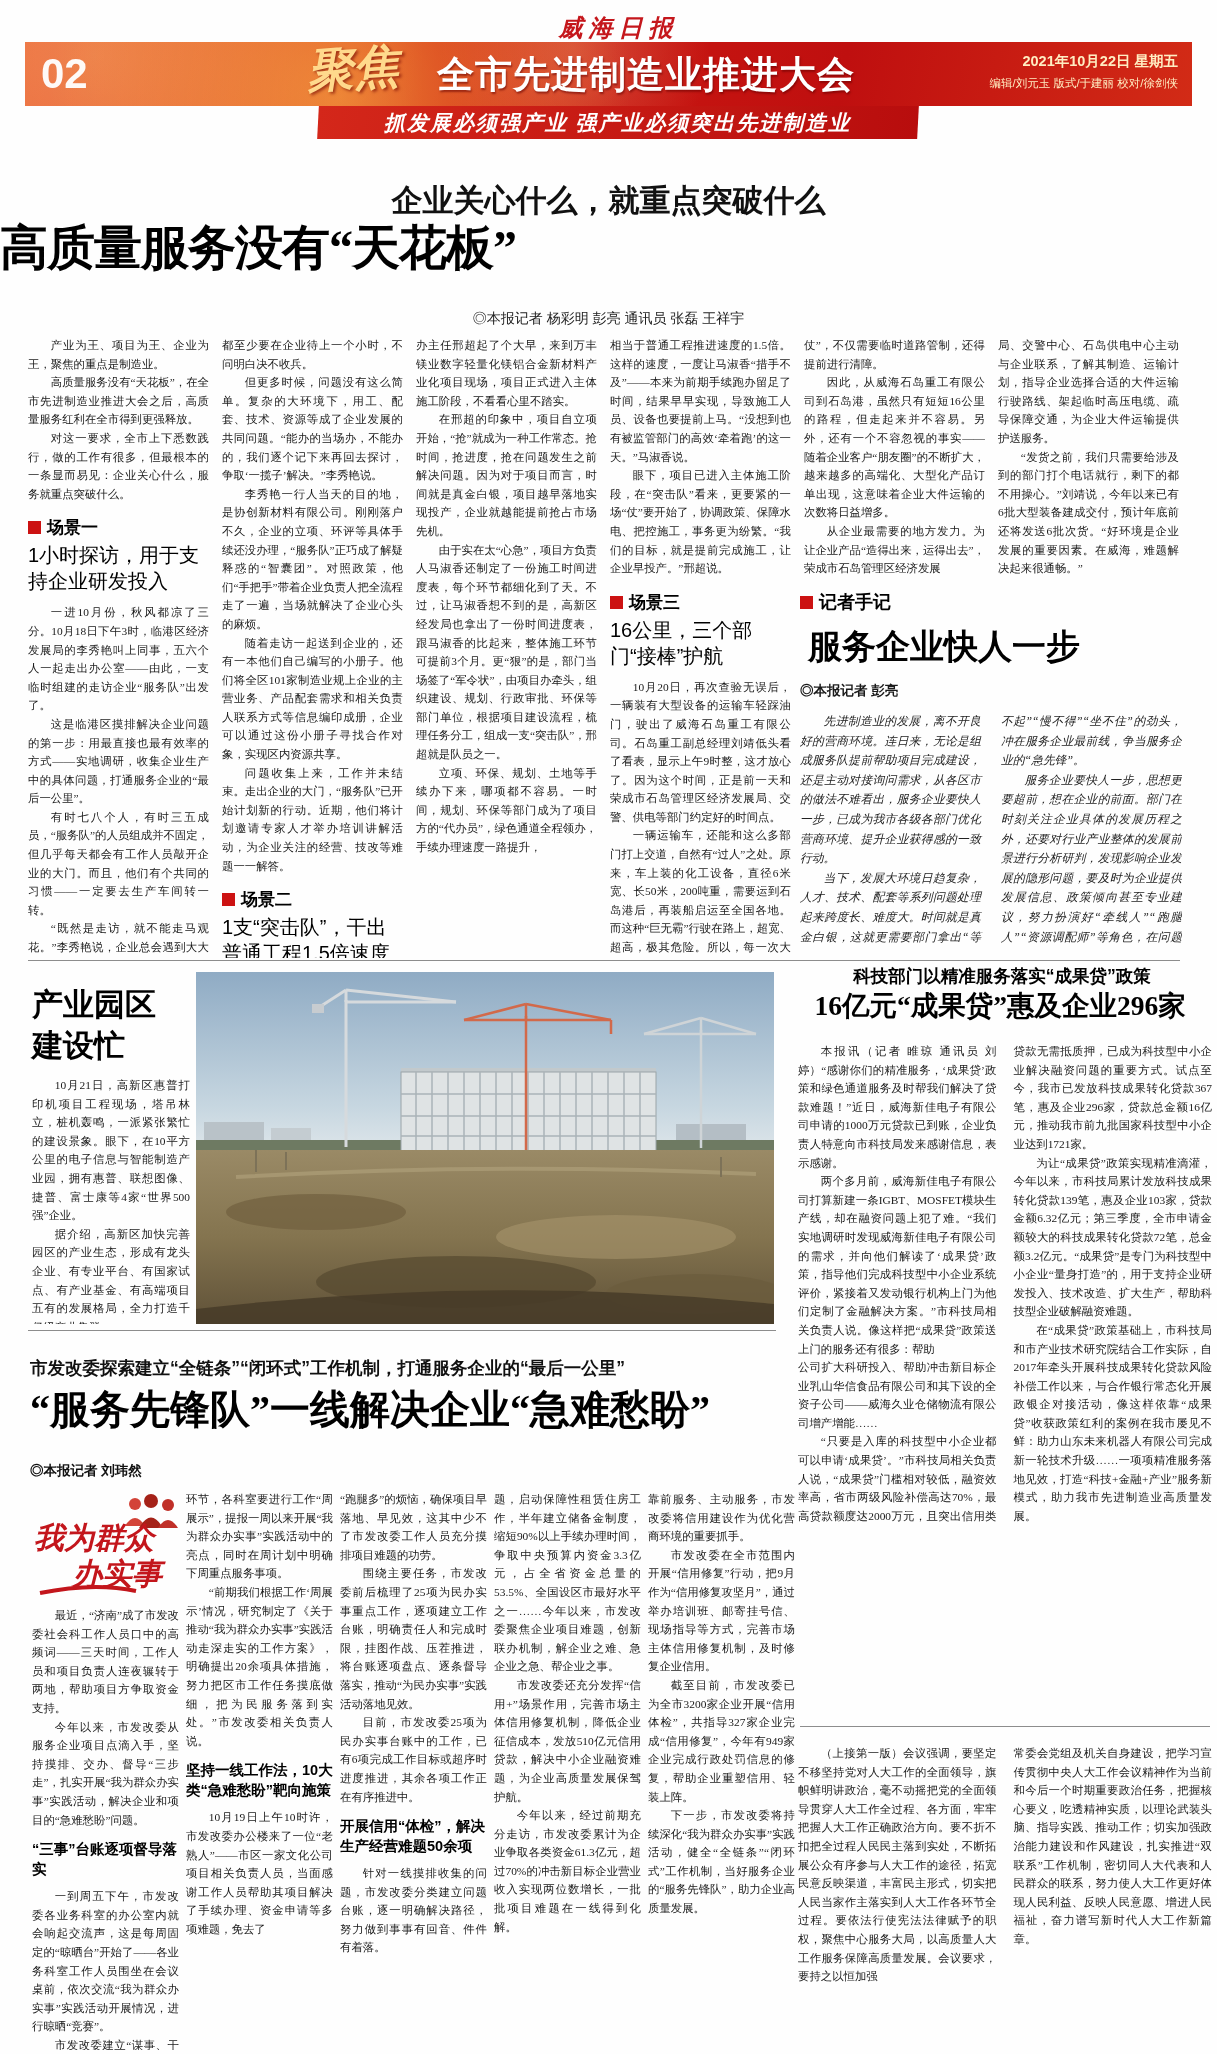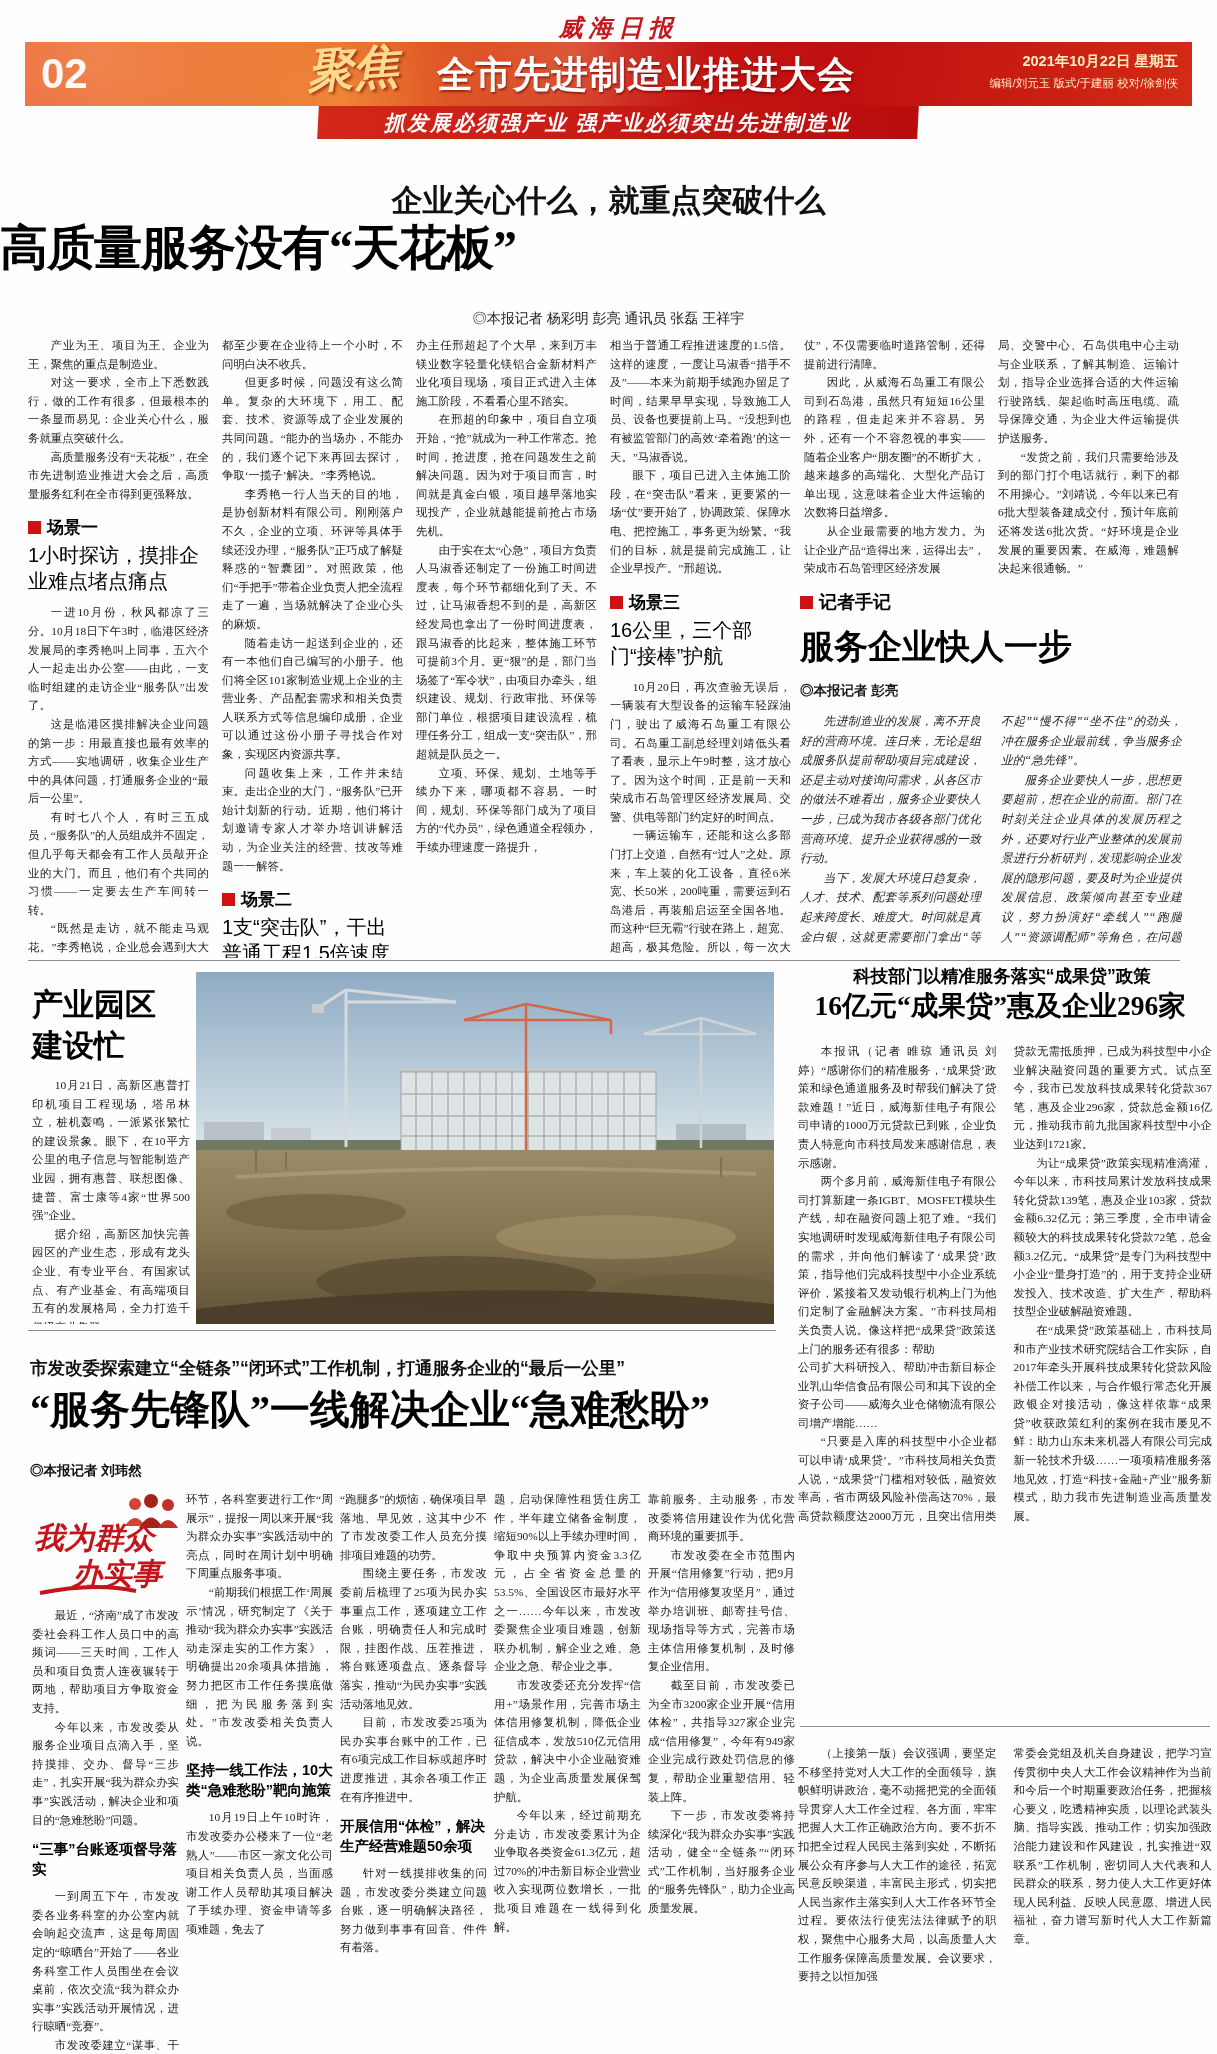--- a/index.html
+++ b/index.html
@@ -51,21 +51,21 @@
           margin:10px 0 8px;color:#000;}
 
   .ncol{position:absolute;top:336px;width:181px;height:622px;overflow:hidden;}
   #c1{left:28px}#c2{left:222px}#c3{left:416px}#c4{left:610px}
   #c5{left:804px;height:252px}#c6{left:998px;height:252px}
 
   
   .note-box{position:absolute;left:800px;top:590px;width:382px;height:368px;overflow:hidden;}
   .note-head{display:flex;align-items:center;gap:6px;font-family:"Liberation Sans",sans-serif;
              font-weight:bold;font-size:18px;color:#000;}
-  .note-title{font-size:34px;font-weight:900;color:#000;margin:10px 0 12px;}
+  .note-title{font-size:34px;font-weight:900;color:#000;margin:10px 8px 12px;}
   .note-byline{font-family:"Liberation Sans",sans-serif;font-weight:bold;font-size:13.5px;margin:0 0 12px;}
   .note-body{column-count:2;column-gap:20px;height:246px;overflow:hidden;}
   .note-body .bp{font-style:italic;font-size:11.8px;line-height:19.6px;color:#222;}
 
   .rule{position:absolute;height:1px;background:#8d8d8d;}
   #rule-main{left:28px;top:960px;width:1152px;}
   #rule-photo{left:28px;top:1330px;width:748px;}
   #rule-jump{left:800px;top:1726px;width:410px;}
 
   
@@ -114,27 +114,27 @@
   <div class="ribbon">
     <span>抓发展必须强产业 强产业必须突出先进制造业</span>
   </div>
 
   <div class="kicker">企业关心什么，就重点突破什么</div>
   <div class="headline">高质量服务没有“天花板”</div>
   <div class="lead-byline">◎本报记者 杨彩明 彭亮 通讯员 张磊 王祥宇</div>
 
   <div class="ncol" id="c1">
       <p class="bp">产业为王、项目为王、企业为王，聚焦的重点是制造业。</p>
+      <p class="bp">高质量服务没有“天花板”，在全市先进制造业推进大会之后，高质量服务红利在全市得到更强释放。</p>
       <p class="bp">对这一要求，全市上下悉数践行，做的工作有很多，但最根本的一条显而易见：企业关心什么，服务就重点突破什么。</p>
-      <p class="bp">高质量服务没有“天花板”，在全市先进制造业推进大会之后，高质量服务红利在全市得到更强释放。</p>
       <div class="scene-head">
         <span class="sq"></span>
         <span>场景一</span>
       </div>
-      <div class="scene-sub">1小时探访，摸排企业难点堵点痛点</div>
+      <div class="scene-sub">1小时探访，用于支持企业研发投入</div>
       <p class="bp">一进10月份，秋风都凉了三分。10月18日下午3时，临港区经济发展局的李秀艳叫上同事，五六个人一起走出办公室——由此，一支临时组建的走访企业“服务队”出发了。</p>
       <p class="bp">这是临港区摸排解决企业问题的第一步：用最直接也最有效率的方式——实地调研，收集企业生产中的具体问题，打通服务企业的“最后一公里”。</p>
       <p class="bp">有时七八个人，有时三五成员，“服务队”的人员组成并不固定，但几乎每天都会有工作人员敲开企业的大门。而且，他们有个共同的习惯——一定要去生产车间转一转。</p>
       <p class="bp">“既然是走访，就不能走马观花。”李秀艳说，企业总会遇到大大小小的问题，每次调研，他们也</p>
     </div>
   <div class="ncol" id="c2">
       <p class="bp ni">都至少要在企业待上一个小时，不问明白决不收兵。</p>
       <p class="bp">但更多时候，问题没有这么简单。复杂的大环境下，用工、配套、技术、资源等成了企业发展的共同问题。“能办的当场办，不能办的，我们逐个记下来再回去探讨，争取‘一揽子’解决。”李秀艳说。</p>
       <p class="bp">李秀艳一行人当天的目的地，是协创新材料有限公司。刚刚落户不久，企业的立项、环评等具体手续还没办理，“服务队”正巧成了解疑释惑的“智囊团”。对照政策，他们“手把手”带着企业负责人把全流程走了一遍，当场就解决了企业心头的麻烦。</p>
       <p class="bp">随着走访一起送到企业的，还有一本他们自己编写的小册子。他们将全区101家制造业规上企业的主营业务、产品配套需求和相关负责人联系方式等信息编印成册，企业可以通过这份小册子寻找合作对象，实现区内资源共享。</p>

